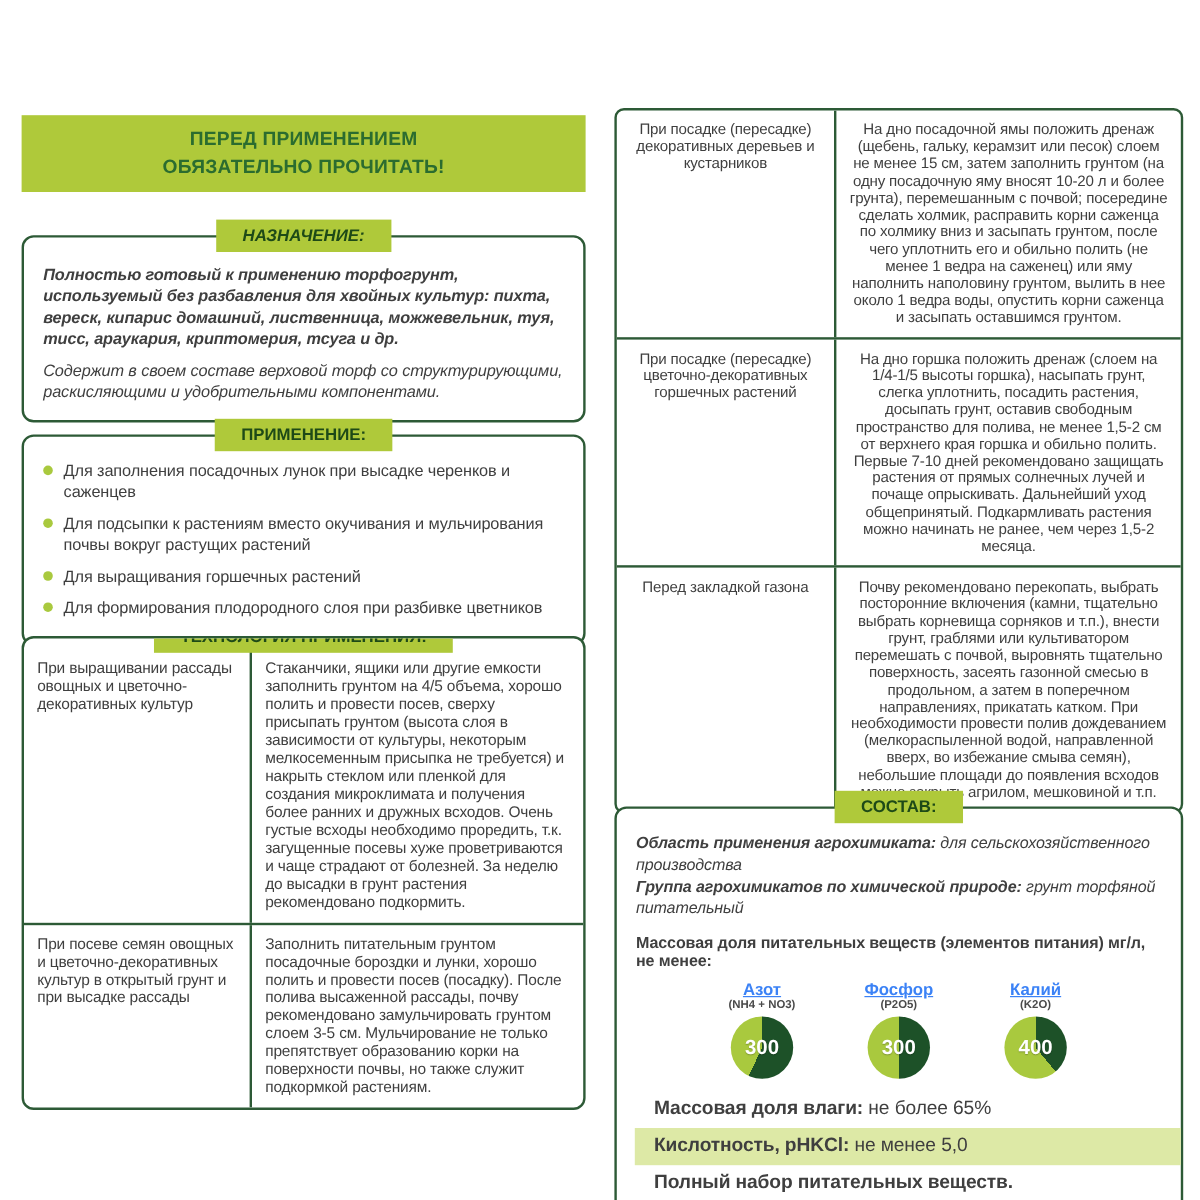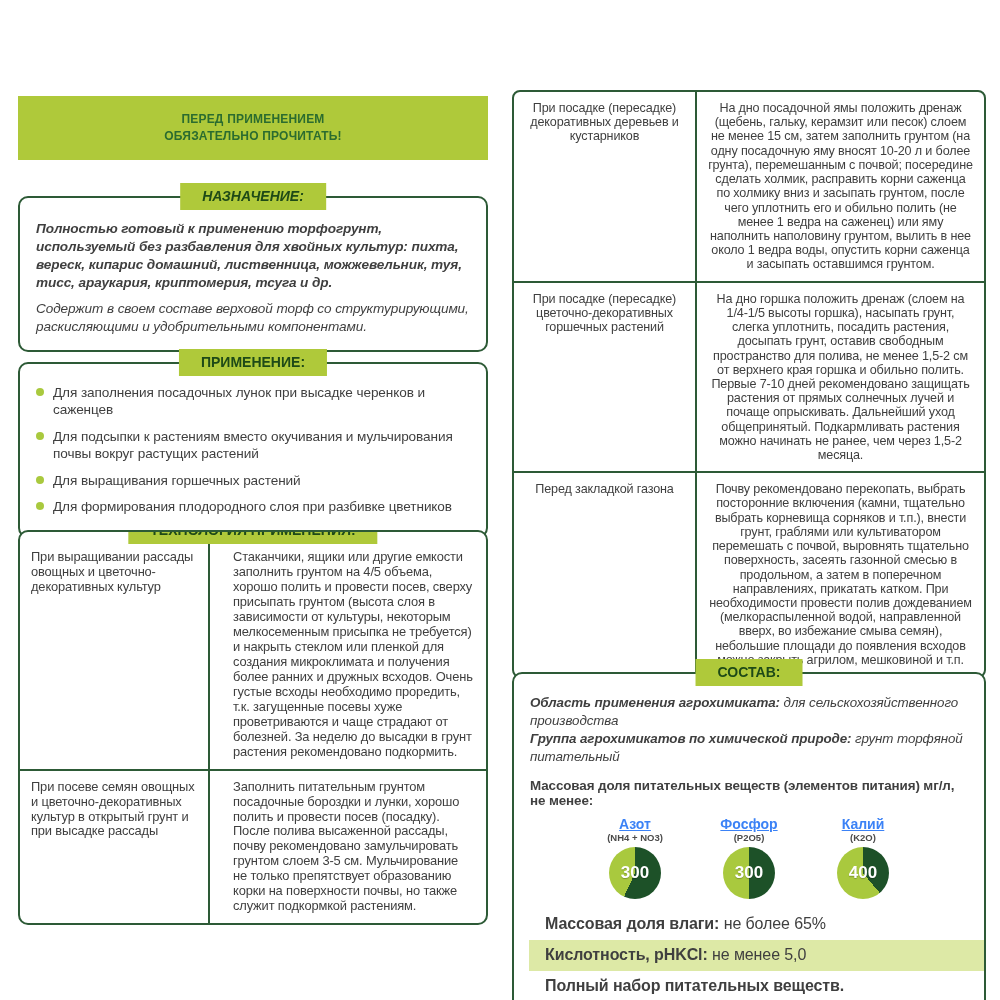--- a/index.html
+++ b/index.html
@@ -8,21 +8,21 @@
   .page { position:relative; width:1000px; height:1000px; overflow:hidden; }
 
   
   .col-left  { position:absolute; left:18px;  top:0; width:470px; }
   .col-right { position:absolute; left:512px; top:0; width:474px; }
 
   
   .banner { position:absolute; left:0; top:96px; width:470px; height:64px;
     background:#afc93a; display:flex; flex-direction:column; justify-content:center;
     align-items:center; text-align:center; }
-  .banner span { display:block; font-weight:bold; font-size:12px; line-height:1.45;
+  .banner span { display:block; font-weight:bold; font-size:16px; line-height:1.45;
     color:#2b6c2f; letter-spacing:.2px; }
 
   
   .box { position:absolute; left:0; width:470px; background:#fff;
     border:2px solid #2d5a36; border-radius:10px; }
   .sec-title { position:absolute; top:-15px; left:50%; transform:translateX(-50%);
     background:#afc93a; color:#1e4a17; font-weight:bold; font-size:14px;
     padding:5px 22px; white-space:nowrap; line-height:1.2; }
 
   
@@ -40,21 +40,21 @@
 
   
   .tbl { overflow:hidden; }
   .t-row { display:grid; }
   .t-row:not(:last-child) { border-bottom:2px solid #2d5a36; }
   .cell { padding:9px 11px; font-size:12.9px; line-height:1.16; letter-spacing:-0.15px; }
   .cell.case { border-right:2px solid #2d5a36; }
 
   
   .box-tech { top:530px; padding:0; }
-  .box-tech .t-row { grid-template-columns:190px 1fr;gap:12px; }
+  .box-tech .t-row { grid-template-columns:190px 1fr; }
   .box-tech .t-row.r0 .cell { min-height:206px; padding-top:18px; }
   .box-tech .t-row.r1 .cell { min-height:126px; }
 
   
   .planting { position:absolute; left:0; top:90px; width:474px;
     border:2px solid #2d5a36; border-radius:8px; background:#fff; }
   .planting .t-row { grid-template-columns:183px 1fr;text-align:center; }
   .planting .t-row.r0 .cell { min-height:176px; }
   .planting .t-row.r1 .cell { min-height:161px; }
   .planting .t-row.r2 .cell { min-height:199px; }

